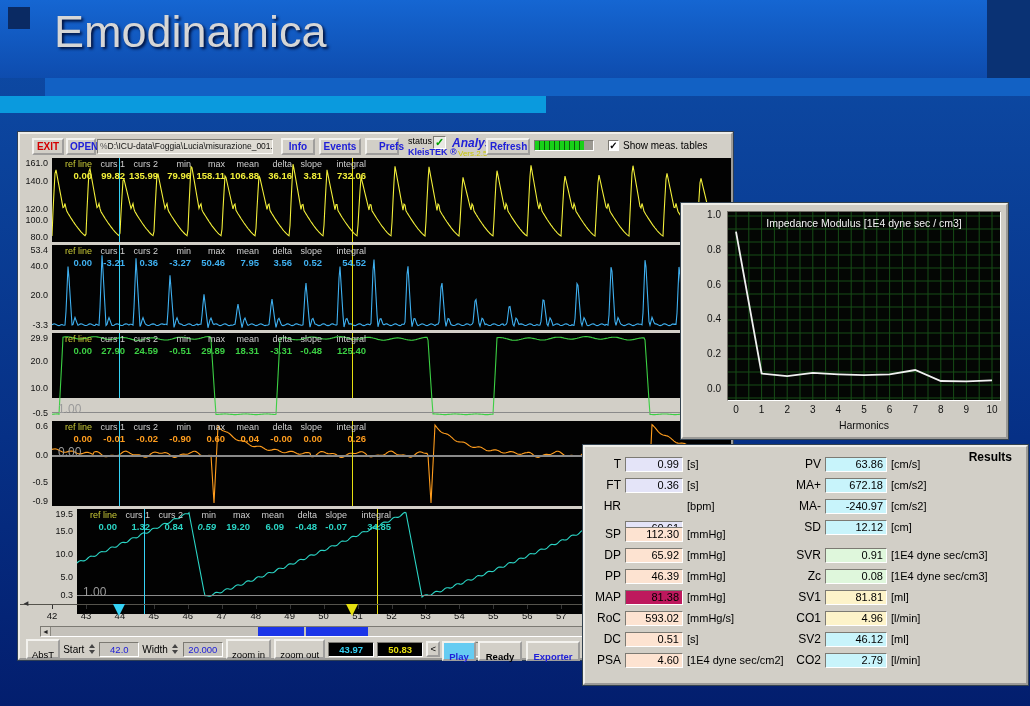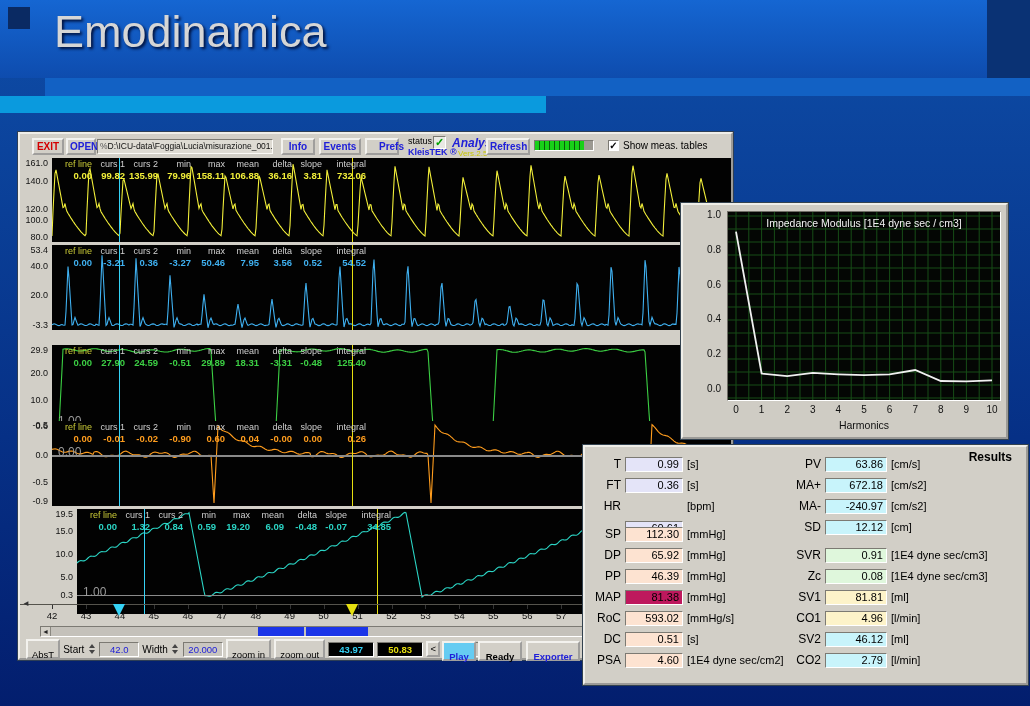--- a/index.html
+++ b/index.html
@@ -181,21 +181,21 @@
               <span class="val" style="color: rgb(63, 176, 240);">-3.21</span>
               <span class="val" style="color: rgb(63, 176, 240);">0.36</span>
               <span class="val" style="color: rgb(63, 176, 240);">-3.27</span>
               <span class="val" style="color: rgb(63, 176, 240);">50.46</span>
               <span class="val" style="color: rgb(63, 176, 240);">7.95</span>
               <span class="val" style="color: rgb(63, 176, 240);">3.56</span>
               <span class="val" style="color: rgb(63, 176, 240);">0.52</span>
               <span class="val" style="color: rgb(63, 176, 240);">54.52</span>
             </div></div>
         </div>
-        <div class="panel" style="top: 199px; height: 85px; margin-top: 12px;">
+        <div class="panel" style="top: 199px; height: 65px;">
           <div class="gutter">
             <div class="ylab" style="top: 0px;">29.9</div>
             <div class="ylab" style="top: 23.3783px;">20.0</div>
             <div class="ylab" style="top: 50.023px;">10.0</div>
             <div class="ylab" style="top: 75px;">-0.5</div>
           </div>
           <div class="plot"><svg width="679" height="85">
               <path d="M0,81.3L1,81.2L2,81.1L3,81.0L4,81.0L5,80.9L6,81.0L7,81.3L8,62.3L9,43.4L10,24.4L11,4.2L12,4.0L13,3.9L14,3.8L15,3.8L16,3.9L17,4.0L18,4.1L19,4.3L20,4.6L21,4.8L22,5.1L23,5.3L24,5.5L25,5.7L26,5.9L27,6.0L28,6.0L29,6.0L30,5.9L31,5.8L32,5.6L33,5.4L34,5.2L35,5.0L36,4.7L37,4.4L38,4.2L39,4.0L40,3.9L41,3.8L42,3.7L43,3.7L44,3.8L45,3.9L46,4.1L47,4.3L48,4.5L49,4.8L50,5.1L51,5.4L52,5.7L53,5.9L54,6.1L55,6.3L56,6.4L57,6.5L58,6.5L59,6.4L60,6.3L61,6.2L62,6.0L63,5.8L64,5.5L65,5.3L66,5.1L67,4.9L68,4.7L69,4.6L70,4.5L71,4.5L72,4.6L73,4.7L74,4.8L75,5.0L76,5.3L77,5.5L78,5.8L79,6.1L80,6.4L81,6.6L82,6.9L83,7.0L84,7.2L85,7.3L86,7.3L87,7.2L88,7.1L89,7.0L90,6.8L91,6.6L92,6.3L93,6.0L94,5.8L95,5.5L96,5.3L97,5.1L98,5.0L99,4.9L100,4.9L101,4.9L102,5.0L103,5.1L104,5.3L105,5.5L106,5.8L107,6.0L108,6.3L109,6.5L110,6.7L111,6.8L112,7.0L113,7.0L114,7.0L115,7.0L116,6.9L117,6.7L118,6.5L119,6.2L120,6.0L121,5.7L122,5.4L123,5.1L124,4.8L125,4.6L126,4.4L127,4.3L128,4.2L129,4.2L130,4.2L131,4.3L132,4.4L133,4.6L134,4.8L135,5.0L136,5.3L137,5.5L138,5.7L139,5.9L140,6.0L141,6.1L142,6.2L143,6.2L144,6.1L145,6.0L146,5.8L147,5.6L148,5.3L149,5.1L150,4.8L151,4.5L152,4.3L153,4.0L154,3.8L155,3.7L156,3.6L157,3.6L158,3.6L159,7.0L160,22.1L161,37.3L162,52.5L163,67.6L164,81.5L165,81.5L166,81.4L167,81.3L168,81.2L169,81.1L170,81.1L171,81.0L172,81.0L173,80.9L174,81.0L175,81.0L176,81.1L177,81.2L178,81.3L179,81.4L180,81.4L181,81.5L182,81.6L183,81.6L184,81.6L185,81.5L186,81.5L187,81.4L188,81.3L189,81.2L190,81.1L191,81.0L192,81.0L193,81.0L194,80.9L195,81.0L196,81.0L197,81.1L198,81.2L199,81.3L200,81.4L201,81.5L202,81.5L203,81.6L204,81.6L205,81.6L206,81.5L207,81.5L208,81.4L209,81.3L210,81.2L211,81.1L212,81.0L213,81.0L214,81.0L215,80.9L216,81.0L217,81.0L218,81.1L219,81.2L220,81.3L221,81.4L222,81.5L223,81.5L224,81.3L225,62.3L226,43.4L227,24.4L228,5.2L229,5.0L230,4.9L231,4.8L232,4.8L233,4.9L234,5.0L235,5.2L236,5.3L237,5.6L238,5.8L239,6.0L240,6.3L241,6.5L242,6.6L243,6.8L244,6.8L245,6.9L246,6.8L247,6.7L248,6.6L249,6.4L250,6.1L251,5.9L252,5.6L253,5.3L254,5.0L255,4.7L256,4.5L257,4.3L258,4.1L259,4.0L260,4.0L261,4.0L262,4.1L263,4.2L264,4.4L265,4.6L266,4.8L267,5.0L268,5.3L269,5.5L270,5.7L271,5.9L272,6.0L273,6.0L274,6.1L275,6.0L276,5.9L277,5.8L278,5.6L279,5.3L280,5.1L281,4.8L282,4.6L283,4.3L284,4.1L285,3.9L286,3.8L287,3.7L288,3.6L289,3.6L290,3.7L291,3.9L292,4.1L293,4.3L294,4.5L295,4.8L296,5.1L297,5.4L298,5.6L299,5.9L300,6.0L301,6.2L302,6.3L303,6.3L304,6.3L305,6.2L306,6.1L307,5.9L308,5.7L309,5.5L310,5.2L311,5.0L312,4.8L313,4.6L314,4.5L315,4.4L316,4.3L317,4.4L318,4.4L319,4.6L320,4.7L321,5.0L322,5.2L323,5.5L324,5.8L325,6.1L326,6.4L327,6.6L328,6.8L329,7.0L330,7.1L331,7.2L332,7.2L333,7.1L334,7.0L335,6.8L336,6.6L337,6.4L338,6.1L339,5.9L340,5.7L341,5.4L342,5.2L343,5.1L344,5.0L345,4.9L346,4.9L347,5.0L348,5.1L349,5.3L350,5.5L351,5.7L352,6.0L353,6.2L354,6.5L355,6.7L356,6.9L357,7.0L358,7.1L359,7.2L360,7.2L361,7.1L362,7.0L363,6.8L364,6.6L365,6.3L366,6.0L367,5.7L368,5.4L369,5.2L370,4.9L371,4.7L372,4.5L373,4.4L374,4.4L375,4.4L376,7.0L377,22.1L378,37.3L379,52.5L380,67.6L381,81.0L382,80.9L383,81.0L384,81.0L385,81.1L386,81.1L387,81.2L388,81.3L389,81.4L390,81.5L391,81.5L392,81.6L393,81.6L394,81.6L395,81.5L396,81.4L397,81.4L398,81.3L399,81.2L400,81.1L401,81.0L402,81.0L403,80.9L404,81.0L405,81.0L406,81.1L407,81.1L408,81.2L409,81.3L410,81.4L411,81.5L412,81.5L413,81.6L414,81.6L415,81.6L416,81.5L417,81.4L418,81.4L419,81.3L420,81.2L421,81.1L422,81.0L423,81.0L424,80.9L425,81.0L426,81.0L427,81.1L428,81.1L429,81.2L430,81.3L431,81.4L432,81.5L433,81.6L434,81.6L435,81.6L436,81.6L437,81.5L438,81.4L439,81.3L440,81.3L441,81.3L442,62.3L443,43.4L444,24.4L445,4.7L446,4.6L447,4.5L448,4.5L449,4.6L450,4.7L451,4.8L452,5.1L453,5.3L454,5.6L455,5.8L456,6.1L457,6.4L458,6.7L459,6.9L460,7.1L461,7.2L462,7.3L463,7.3L464,7.2L465,7.1L466,7.0L467,6.8L468,6.5L469,6.3L470,6.0L471,5.8L472,5.5L473,5.3L474,5.1L475,5.0L476,4.9L477,4.9L478,4.9L479,5.0L480,5.2L481,5.4L482,5.6L483,5.8L484,6.0L485,6.3L486,6.5L487,6.7L488,6.9L489,7.0L490,7.0L491,7.0L492,7.0L493,6.9L494,6.7L495,6.5L496,6.2L497,5.9L498,5.6L499,5.4L500,5.1L501,4.8L502,4.6L503,4.4L504,4.3L505,4.2L506,4.2L507,4.2L508,4.3L509,4.4L510,4.6L511,4.8L512,5.1L513,5.3L514,5.5L515,5.7L516,5.9L517,6.0L518,6.1L519,6.2L520,6.1L521,6.1L522,5.9L523,5.8L524,5.5L525,5.3L526,5.0L527,4.8L528,4.5L529,4.2L530,4.0L531,3.8L532,3.7L533,3.6L534,3.6L535,3.6L536,3.7L537,3.9L538,4.1L539,4.3L540,4.6L541,4.8L542,5.1L543,5.4L544,5.6L545,5.8L546,6.0L547,6.1L548,6.2L549,6.2L550,6.1L551,6.0L552,5.8L553,5.6L554,5.4L555,5.2L556,5.0L557,4.7L558,4.5L559,4.4L560,4.2L561,4.2L562,4.2L563,4.2L564,4.3L565,4.4L566,4.6L567,4.9L568,5.2L569,5.4L570,5.7L571,6.0L572,6.3L573,6.5L574,6.7L575,6.9L576,7.0L577,7.0L578,7.0L579,6.9L580,6.8L581,6.6L582,6.4L583,6.2L584,5.9L585,5.7L586,5.5L587,5.3L588,5.1L589,5.0L590,4.9L591,4.9L592,4.9L593,7.0L594,22.1L595,37.3L596,52.5L597,67.6L598,81.4L599,81.5L600,81.5L601,81.6L602,81.6L603,81.6L604,81.5L605,81.5L606,81.4L607,81.3L608,81.2L609,81.1L610,81.0L611,81.0L612,81.0L613,81.0L614,81.0L615,81.0L616,81.1L617,81.2L618,81.3L619,81.4L620,81.5L621,81.5L622,81.6L623,81.6L624,81.6L625,81.5L626,81.5L627,81.4L628,81.3L629,81.2L630,81.1L631,81.0L632,81.0L633,81.0L634,81.0L635,81.0L636,81.0L637,81.1L638,81.2L639,81.3L640,81.4L641,81.5L642,81.5L643,81.6L644,81.6L645,81.6L646,81.5L647,81.5L648,81.4L649,81.3L650,81.2L651,81.1L652,81.0L653,81.0L654,81.0L655,81.0L656,81.0L657,81.0L658,81.3L659,62.3L660,43.4L661,24.4L662,3.9L663,3.7L664,3.7L665,3.6L666,3.7L667,3.7L668,3.9L669,4.1L670,4.3L671,4.6L672,4.8L673,5.1L674,5.4L675,5.7L676,5.9L677,6.1L678,6.2L679,6.3" fill="none" stroke="#3ccf44" stroke-width="1.1"></path>
             </svg><div class="refline" style="top: 79.0033px; height: 1px;"></div><div class="reflab" style="left: 6px; top: 69.0033px;">1.00</div><div class="cursorline" style="left: 67px; background: rgb(53, 210, 245);"></div><div class="cursorline" style="left: 300px; background: rgb(230, 223, 16);"></div><div class="meas" style="grid-template-columns: 42px 33px 33px 33px 34px 34px 33px 30px 44px;">
               <span class="hdr first">ref line</span>
@@ -264,21 +264,21 @@
               <span class="hdr">curs 2</span>
               <span class="hdr">min</span>
               <span class="hdr">max</span>
               <span class="hdr">mean</span>
               <span class="hdr">delta</span>
               <span class="hdr">slope</span>
               <span class="hdr">integral</span>
               <span class="val" style="color: rgb(43, 212, 196);">0.00</span>
               <span class="val" style="color: rgb(43, 212, 196);">1.32</span>
               <span class="val" style="color: rgb(43, 212, 196);">0.84</span>
-              <span class="val" style="color: rgb(43, 212, 196);">0.59</span>
+              <span class="val" style="color: rgb(43, 212, 196); font-style: italic;">0.59</span>
               <span class="val" style="color: rgb(43, 212, 196);">19.20</span>
               <span class="val" style="color: rgb(43, 212, 196);">6.09</span>
               <span class="val" style="color: rgb(43, 212, 196);">-0.48</span>
               <span class="val" style="color: rgb(43, 212, 196);">-0.07</span>
               <span class="val" style="color: rgb(43, 212, 196);">34.85</span>
             </div></div>
         </div>
       </div>
 
     <div class="axisrow" id="axisrow">

